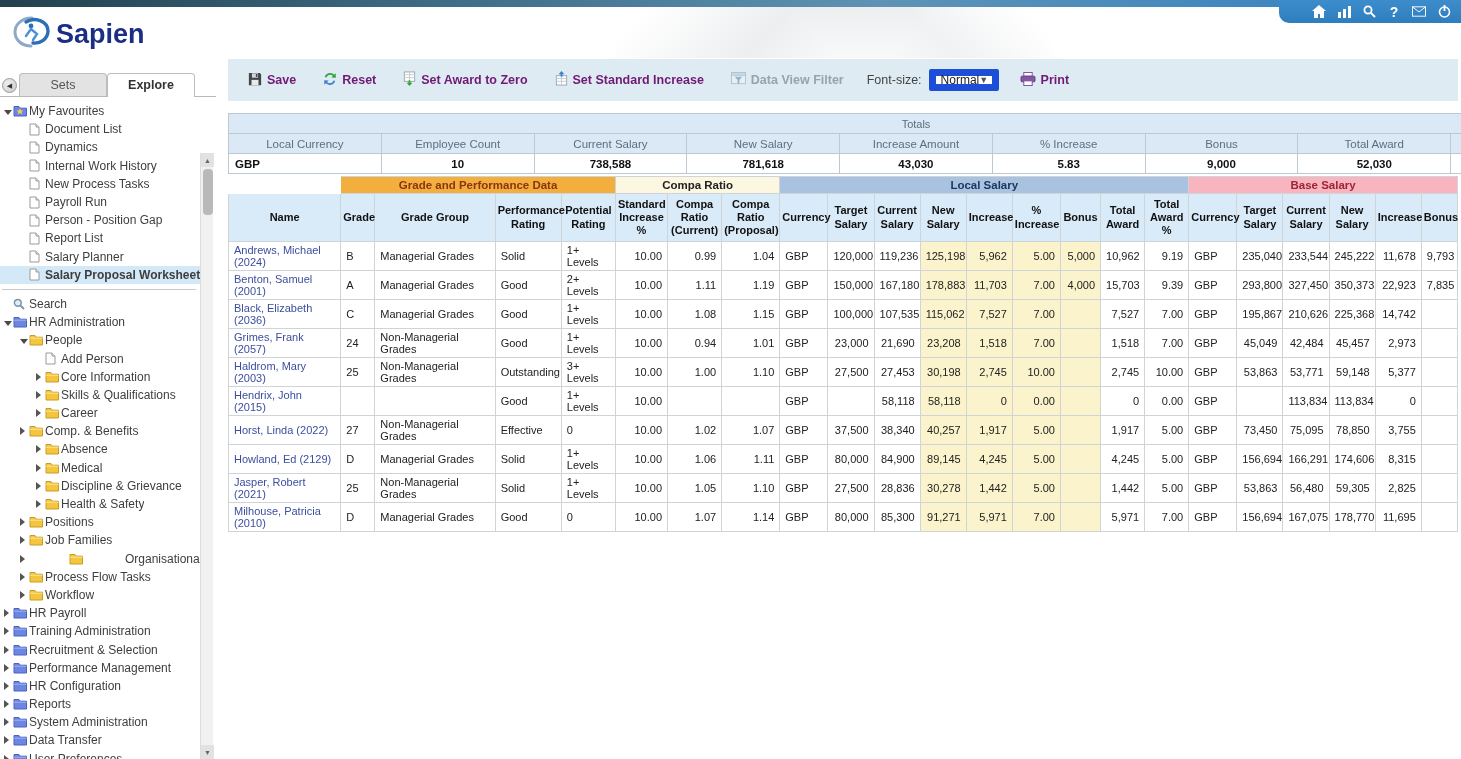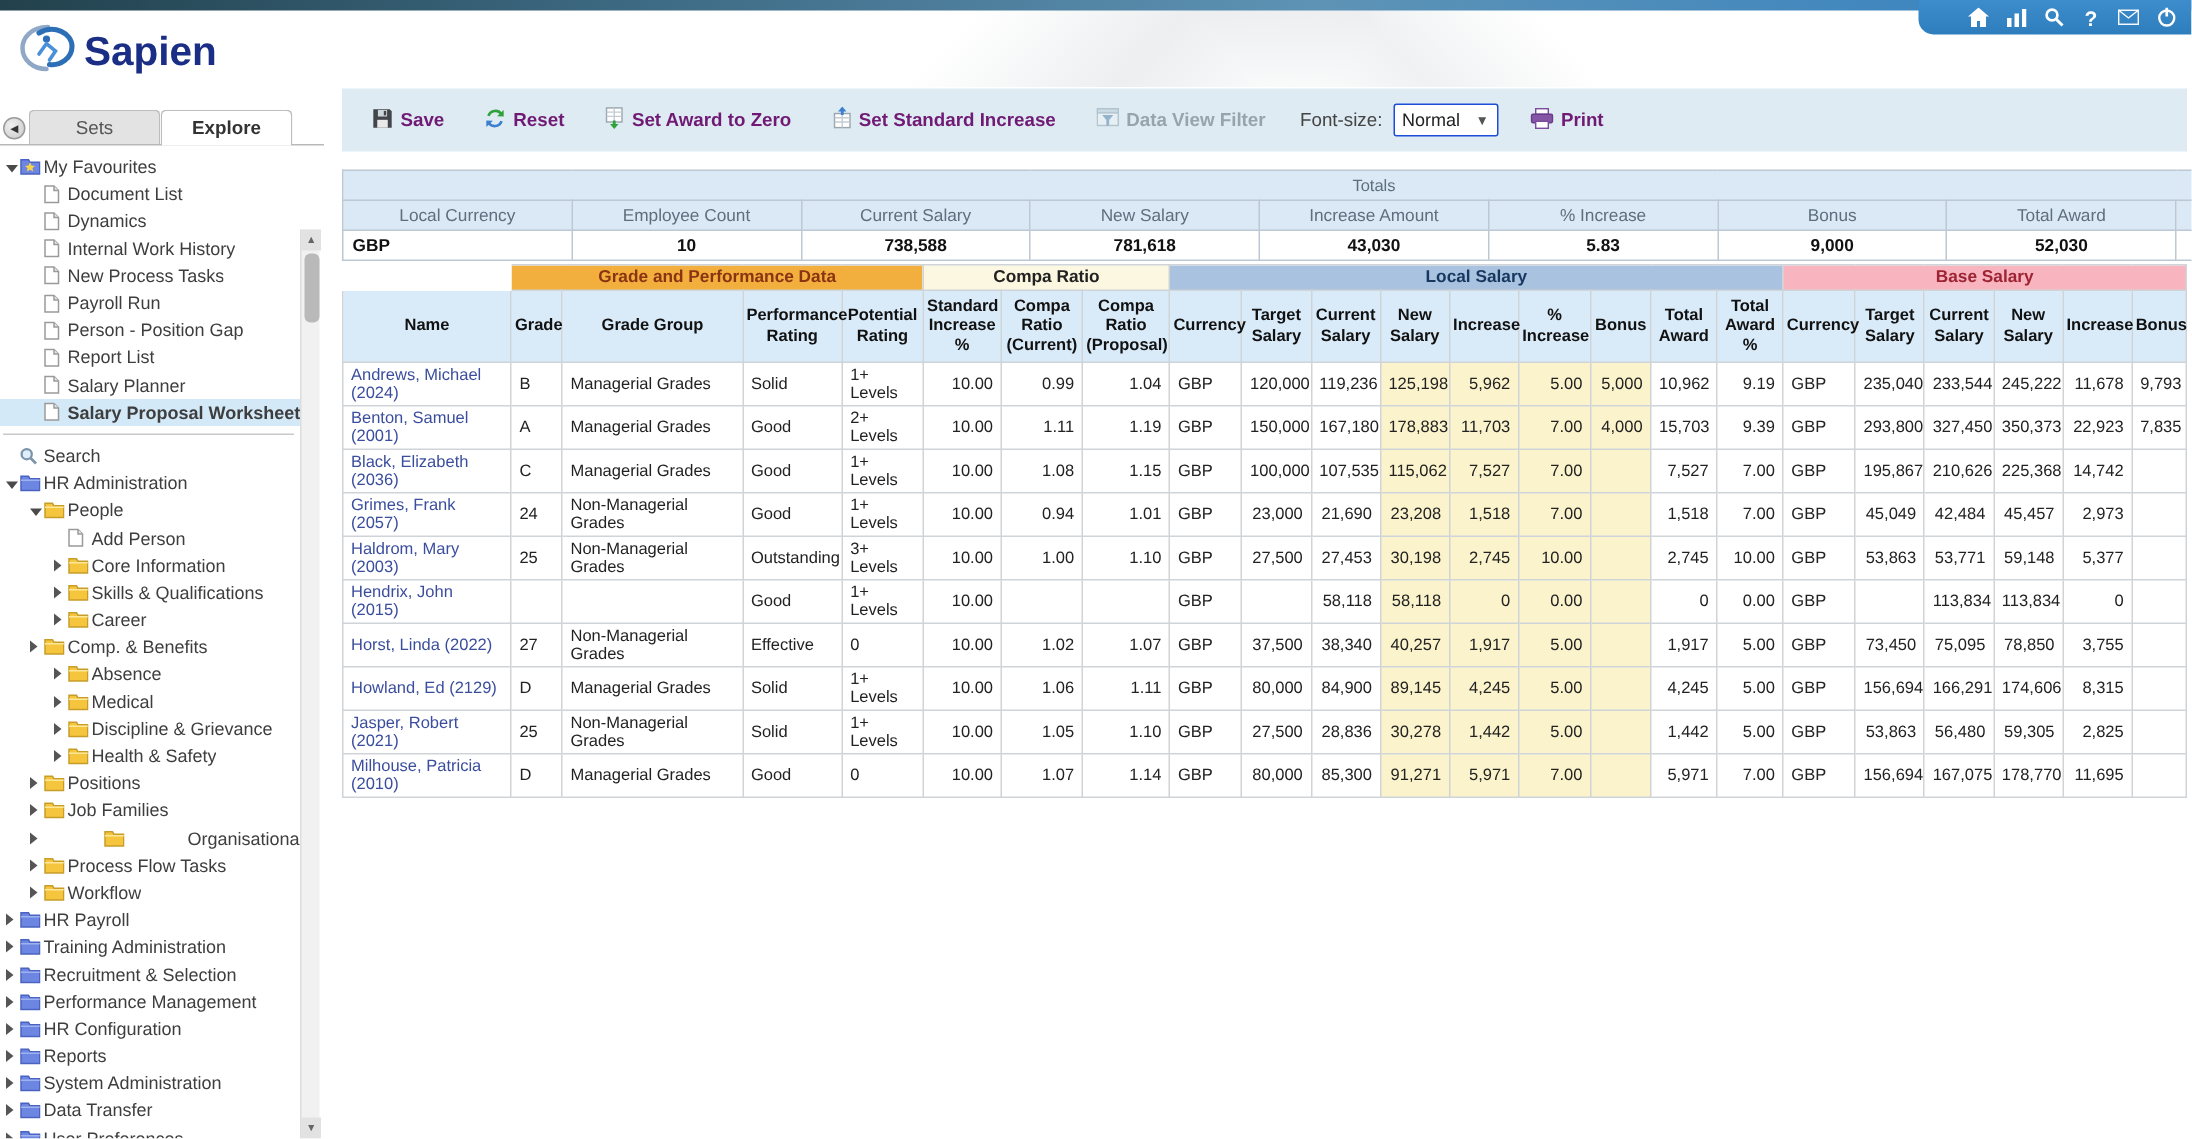--- a/index.html
+++ b/index.html
@@ -56,21 +56,21 @@
   .sb-btn.bottom { position:absolute; bottom:0; }
   .sb-thumb { position:absolute; top:16px; left:1.5px; width:10px; height:46px; background:#b9b9b9; border-radius:4px; cursor:pointer; }
 
   
   .main { position:absolute; left:228px; top:54px; right:0; bottom:0; z-index:1; }
   .toolbar { position:absolute; top:5px; left:0; width:1230px; height:42px; background:#deebf2;
     display:flex; align-items:center; gap:7px; padding:0 14px; font-size:12.5px; color:#222; }
   .tool-btn { display:flex; align-items:center; gap:5px; cursor:pointer; padding:3px 6px; font-weight:bold; color:#701a75; }
   .tool-btn.disabled { color:#98a4ad; cursor:default; }
   .fontsize-label { margin-left:6px; color:#444; }
-  .select-box { background:#fff; border:1px solid #1d4ed8; border-radius:2px; width:70px; height:22px;
+  .select-box { background:#fff; border:7px solid #1d4ed8; border-radius:2px; width:70px; height:22px;
     display:flex; align-items:center; justify-content:space-between; padding:0 5px; font-size:12px; color:#222; cursor:pointer; }
   .select-box .chev { font-size:9px; color:#555; }
 
   
   .totals-wrap { position:absolute; top:59px; left:0; width:1230px; }
   table { border-collapse:collapse; table-layout:fixed; }
   .totals-table { width:1376px; font-size:11.5px; }
   .totals-title { background:#171789; color:#6d1420; font-weight:bold; font-size:11px; text-align:center; height:15px; border:1px solid #11116b; }
   .totals-table th { background:#dbe9f6; color:#5e6e7e; font-weight:normal; height:20px; border:1px solid #bcc8d2; }
   .totals-table td { background:#fff; font-weight:bold; color:#111; text-align:center; height:20px; border:1px solid #bcc8d2; padding:1px 6px; }

